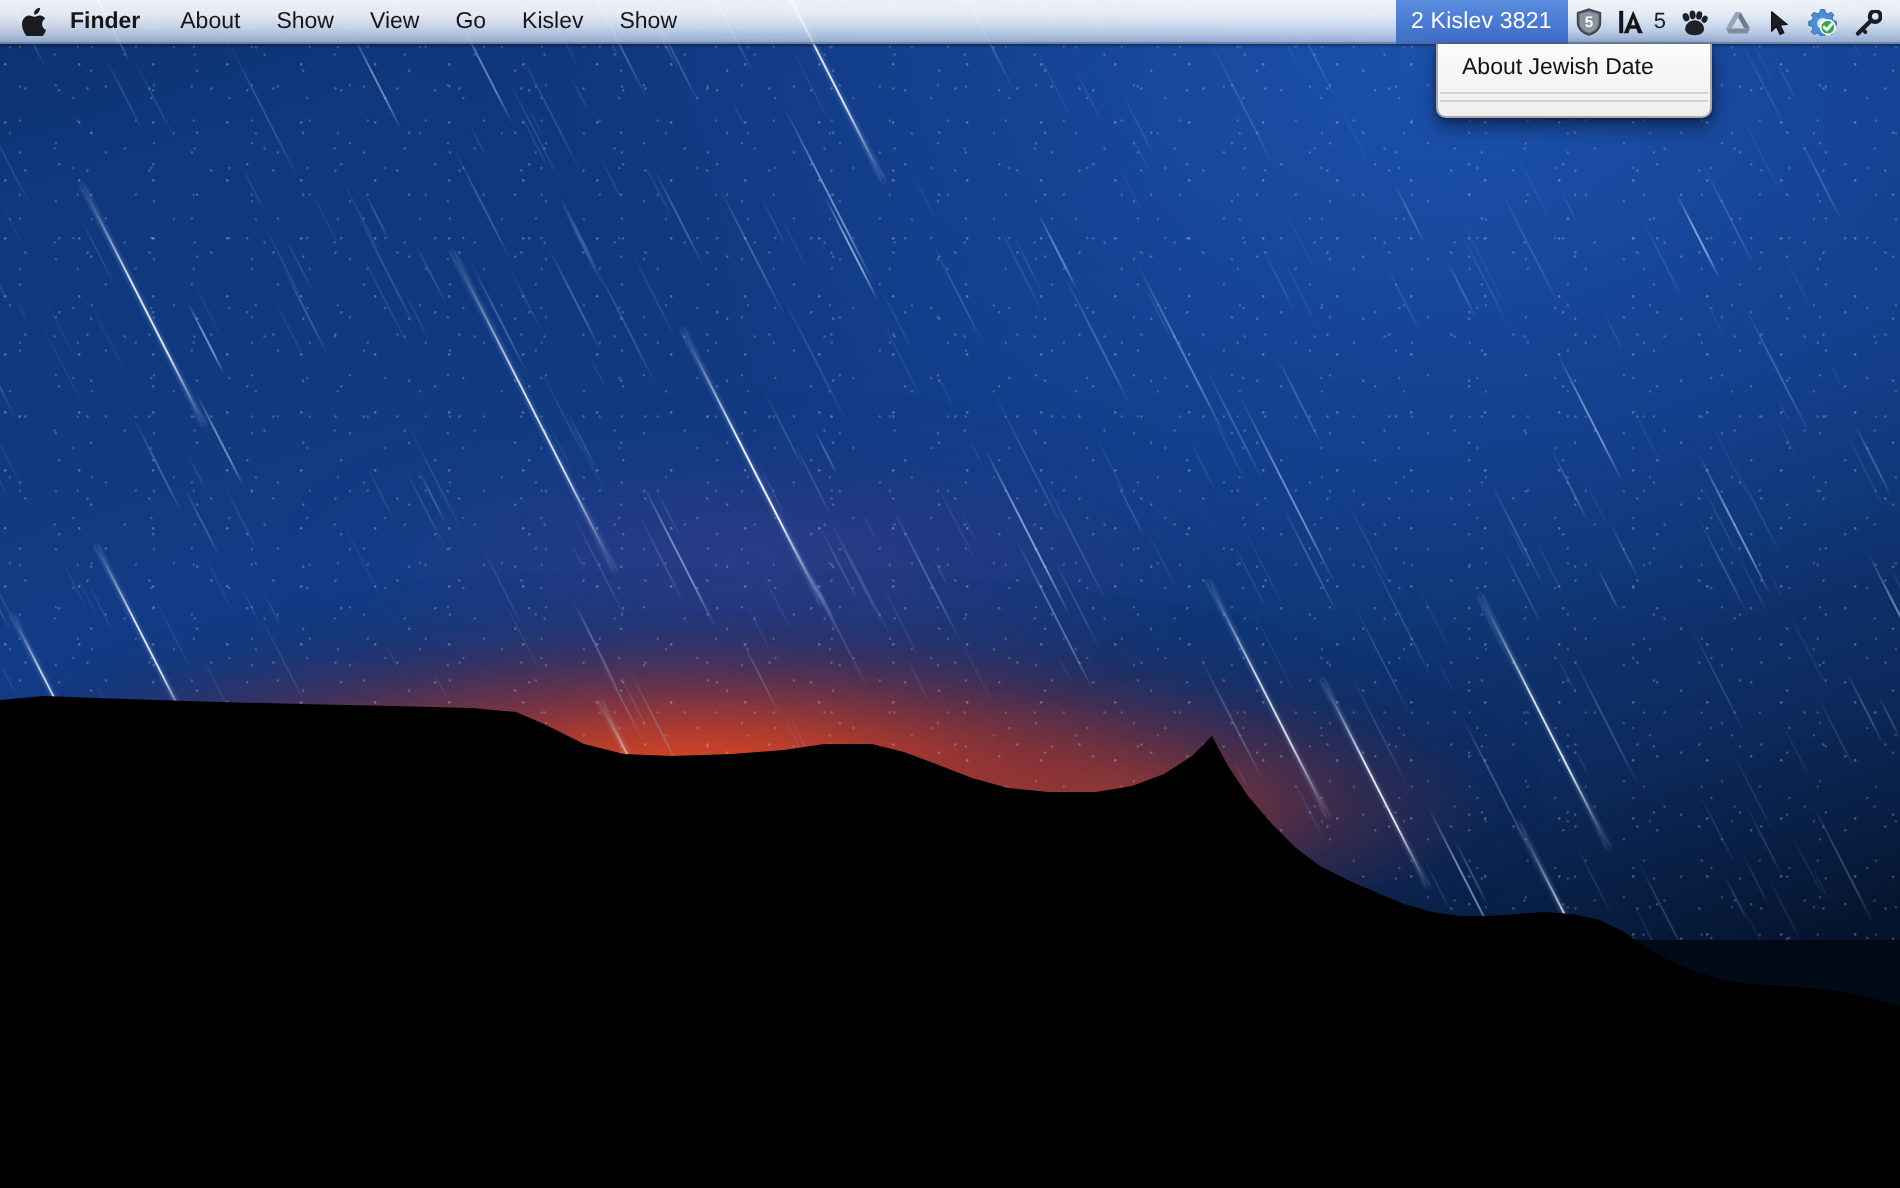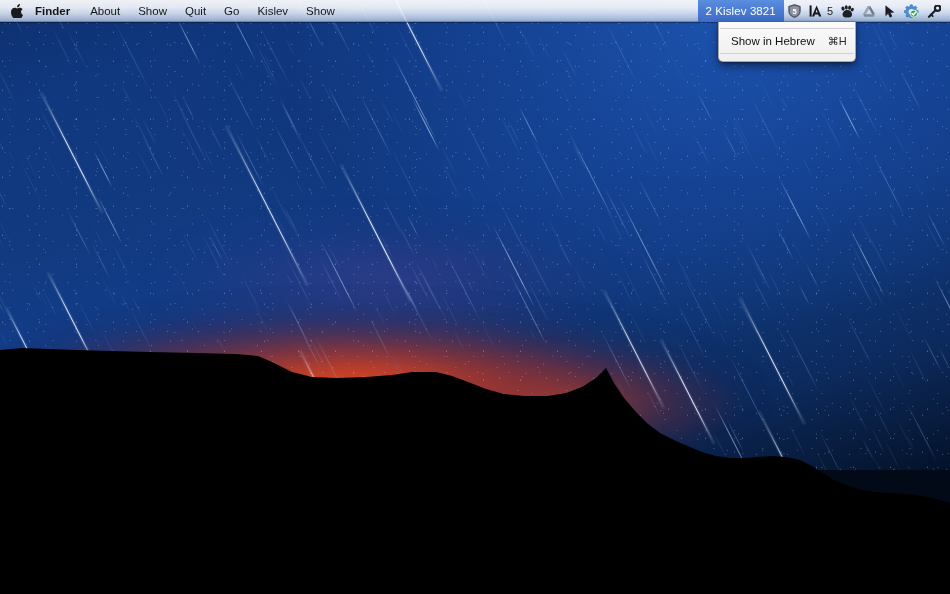--- a/index.html
+++ b/index.html
@@ -622,21 +622,21 @@
             0.84 1.22 1.84 2.59 3.16 2.54 1.27-0.05 1.75-0.82 3.28-0.82
             1.53 0 1.96 0.82 3.3 0.79 1.36-0.02 2.22-1.24 3.05-2.47
             0.96-1.41 1.36-2.78 1.38-2.85-0.03-0.01-2.65-1.02-2.68-4.04
             -0.02-2.52 2.06-3.73 2.15-3.79-1.18-1.74-3.01-1.93-3.61-1.97z"></path>
         </svg>
       </div>
 
       <div class="mb-item bold">Finder</div>
       <div class="mb-item">About</div>
       <div class="mb-item">Show</div>
-      <div class="mb-item">Quit</div>
+      <div class="mb-item">View</div>
       <div class="mb-item">Go</div>
       <div class="mb-item">Kislev</div>
       <div class="mb-item">Show</div>
     </div>
 
     <div class="mb-right">
 
       <div class="status-date">2 Kislev 3821</div>
 
       <div class="status-icon">
@@ -703,25 +703,25 @@
           <circle cx="10.6" cy="3.2" r="2.7" fill="none" stroke="#1b1e24" stroke-width="2.1"></circle>
           <path d="M8.7 5.1 L2.0 11.8" stroke="#1b1e24" stroke-width="2.1" stroke-linecap="round"></path>
           <path d="M4.2 9.6 L5.7 11.1" stroke="#1b1e24" stroke-width="1.9" stroke-linecap="round"></path>
         </svg>
       </div>
     </div>
   </div>
 
   <div id="dropdown">
 
+    <div class="menu-row">
+      <span class="label">About Jewish Date</span>
+      <span class="shortcut"></span>
+    </div>
 
     <div class="menu-sep"></div>
 
-    <div class="menu-row">
-      <span class="label">Show in Hebrew</span>
-      <span class="shortcut">⌘H</span>
-    </div>
 
     <div class="menu-sep"></div>
 
   </div>
 
 </div>
 
 </body></html>

